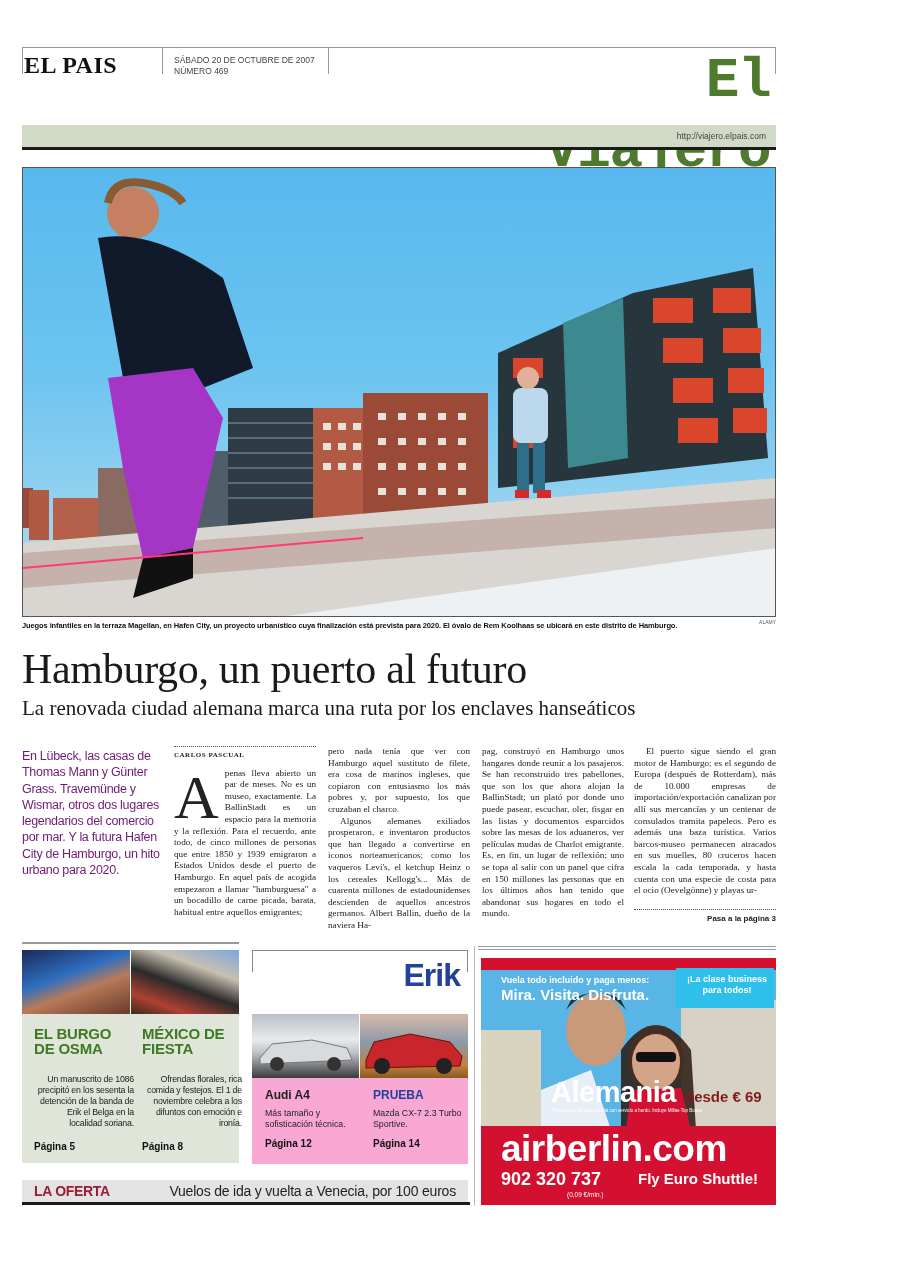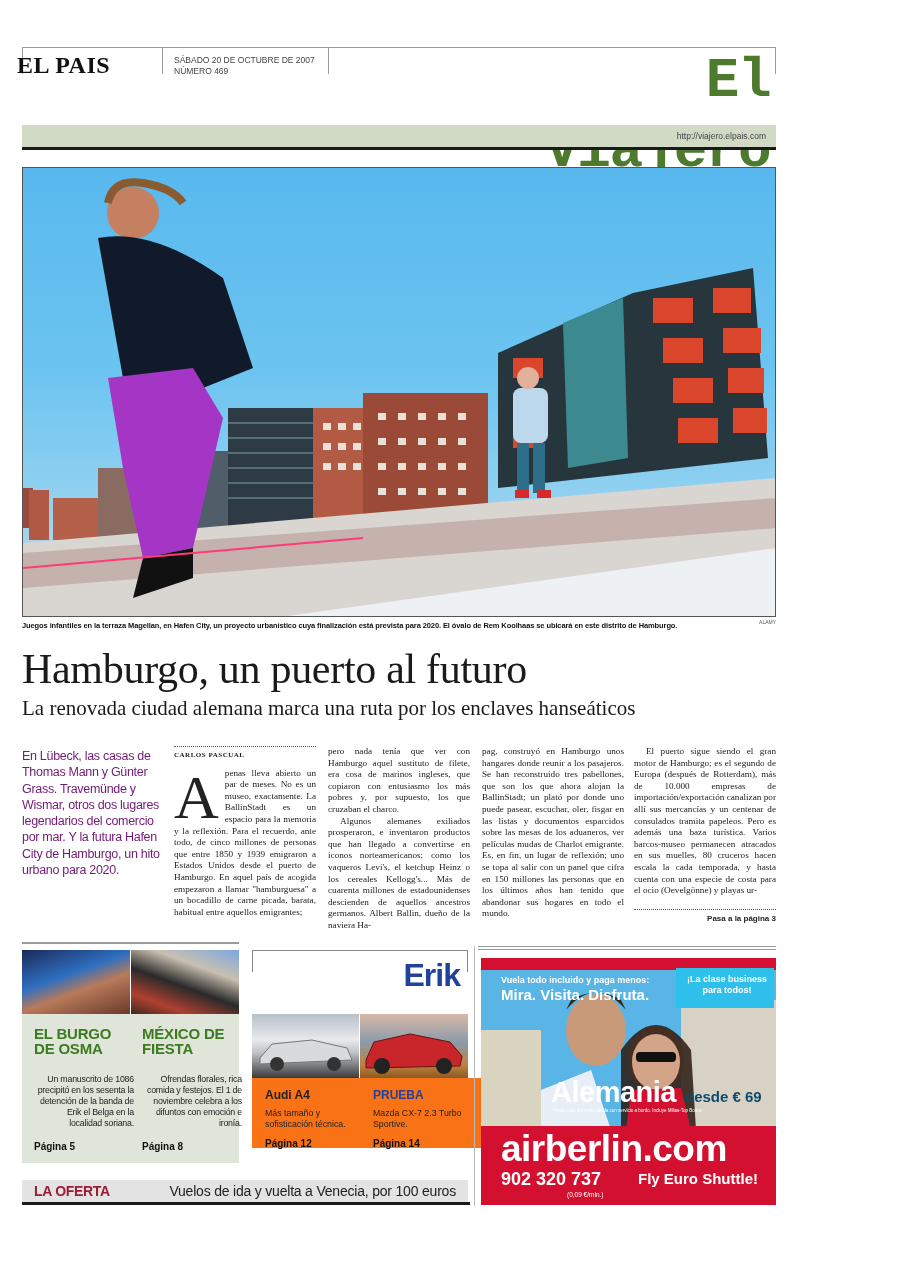--- a/index.html
+++ b/index.html
@@ -2,21 +2,21 @@
 <html><head>
 <meta charset="utf-8">
 <style>
   html, body { margin: 0; padding: 0; background: #ffffff; }
   body { width: 900px; height: 1273px; position: relative; overflow: hidden; font-family: "Liberation Sans", sans-serif; color: #1a1a1a; }
   .abs { position: absolute; }
 
   
   .mast-frame { left: 22px; top: 47px; width: 754px; height: 26px; border-top: 1px solid #9a9a9a; }
   .mast-frame .vl { position: absolute; top: 0; width: 1px; height: 26px; background: #9a9a9a; }
-  .elpais { left: 17px; top: 52px; font-family: "Liberation Serif", serif; font-weight: bold; font-size: 24px; letter-spacing: 0.5px; color: #111; }
+  .elpais { left: 24px; top: 52px; font-family: "Liberation Serif", serif; font-weight: bold; font-size: 24px; letter-spacing: 0.5px; color: #111; }
   .dateline { left: 174px; top: 55px; font-size: 8.5px; line-height: 11px; color: #444; }
   .viajero { left: 490px; top: 46px; width: 280px; text-align: right; font-family: Liberation Mono, monospace; font-weight: bold; font-size: 56px; letter-spacing: -1.5px; color: #4e7a2e; line-height: 70px; }
   .greenbar { left: 22px; top: 125px; width: 754px; height: 22px; background: #d0dac5; }
   .greenbar .url { position: absolute; right: 10px; top: 6px; font-size: 8.5px; color: #444; }
   .blackrule { left: 22px; top: 147px; width: 754px; height: 3px; background: #1a1a1a; }
 
   
   .photo { left: 22px; top: 167px; width: 754px; height: 450px; border: 1px solid #555; box-sizing: border-box; overflow: hidden; background: linear-gradient(180deg, #58b8ee 0%, #6cc4f0 45%, #8ccff0 70%, #c9d9e6 100%); }
   .photo svg { display: block; }
   .caption { left: 22px; top: 621px; width: 720px; font-size: 7.5px; font-weight: bold; color: #111; font-family: "Liberation Sans", sans-serif; letter-spacing: -0.1px; }
@@ -45,21 +45,21 @@
   .promo-box { left: 22px; top: 1014px; width: 217px; height: 149px; background: #dfe5d8; }
   .promo-item { position: absolute; top: 12px; width: 100px; }
   .promo-title { font-family: "Liberation Sans", sans-serif; font-weight: bold; font-size: 15px; line-height: 15px; color: #3d7a22; letter-spacing: -0.2px; }
   .promo-text { font-size: 8.8px; line-height: 11px; color: #222; margin-top: 18px; letter-spacing: -0.2px; text-align: right; }
   .promo-page { font-weight: bold; font-size: 10px; color: #111; margin-top: 12px; }
 
   
   .motor-frame { left: 252px; top: 950px; width: 216px; height: 22px; border-top: 1px solid #888; border-left: 1px solid #888; border-right: 1px solid #888; box-sizing: border-box; }
   .motor-title { left: 300px; top: 953px; width: 160px; text-align: right; font-family: "Liberation Sans", sans-serif; font-weight: bold; font-size: 32px; color: #22419a; letter-spacing: -1px; line-height: 44px; }
   .motor-img { top: 1014px; height: 64px; overflow: hidden; }
-  .motor-box { left: 252px; top: 1078px; width: 216px; height: 70px; background: #f97316; padding-left: 13px; }
+  .motor-box { left: 252px; top: 1078px; width: 216px; height: 86px; background: #f9a8d4; }
   .motor-item { position: absolute; top: 10px; width: 100px; }
   .motor-name { font-weight: bold; font-size: 12px; color: #222; }
   .motor-name.blue { color: #22419a; }
   .motor-text { font-size: 8.8px; line-height: 11px; color: #222; margin-top: 6px; }
   .motor-page { font-weight: bold; font-size: 10px; color: #111; margin-top: 8px; }
 
   
   .oferta { left: 22px; top: 1180px; width: 446px; height: 22px; background: #e3e3e3; }
   .oferta-label { position: absolute; left: 12px; top: 3px; font-weight: bold; font-size: 14px; color: #9b1d35; letter-spacing: -0.3px; }
   .oferta-text { position: absolute; right: 12px; top: 3px; font-size: 14px; color: #222; letter-spacing: -0.2px; }
@@ -69,21 +69,21 @@
   .ad-rule1 { left: 478px; top: 946px; width: 298px; height: 1px; background: #9a9a9a; }
   .ad-rule2 { left: 478px; top: 949px; width: 298px; height: 1px; background: #9a9a9a; }
   .ad-vline { left: 474px; top: 946px; width: 1px; height: 260px; background: #bbb; }
   .ad { left: 481px; top: 958px; width: 295px; height: 247px; background: #58b5e6; overflow: hidden; }
   .ad-topbar { position: absolute; left: 0; top: 0; width: 100%; height: 12px; background: #d3102f; }
   .ad-t1 { position: absolute; left: 20px; top: 17px; font-size: 9px; font-weight: bold; color: #fff; }
   .ad-t2 { position: absolute; left: 20px; top: 28px; font-size: 15px; font-weight: bold; color: #fff; }
   .ad-business { position: absolute; left: 195px; top: 10px; width: 98px; height: 40px; background: #2ec0ea; }
   .ad-business span { position: absolute; left: 4px; top: 6px; font-size: 9px; line-height: 11px; font-weight: bold; color: #fff; text-align: center; }
   .ad-alemania { position: absolute; left: 70px; top: 118px; font-size: 29px; font-weight: bold; color: #fff; letter-spacing: -0.5px; }
-  .ad-desde { position: absolute; left: 204px; top: 130px; font-size: 15px; font-weight: bold; color: #0c4a6e; }
+  .ad-desde { position: absolute; left: 204px; top: 130px; font-size: 15px; font-weight: bold; color: #7f1d1d; }
   .ad-fine { position: absolute; left: 72px; top: 150px; font-size: 4.5px; color: #fff; }
   .ad-redband { position: absolute; left: 0; top: 168px; width: 100%; height: 79px; background: #d3102f; }
   .ad-brand { position: absolute; left: 20px; top: 170px; font-size: 37px; font-weight: bold; color: #fff; letter-spacing: -0.5px; }
   .ad-phone { position: absolute; left: 20px; top: 211px; font-size: 18px; font-weight: bold; color: #fff; }
   .ad-rate { position: absolute; left: 86px; top: 233px; font-size: 6.5px; color: #fff; }
   .ad-shuttle { position: absolute; right: 18px; top: 212px; font-size: 15px; font-weight: bold; color: #fff; }
 </style>
 </head>
 <body>
 

